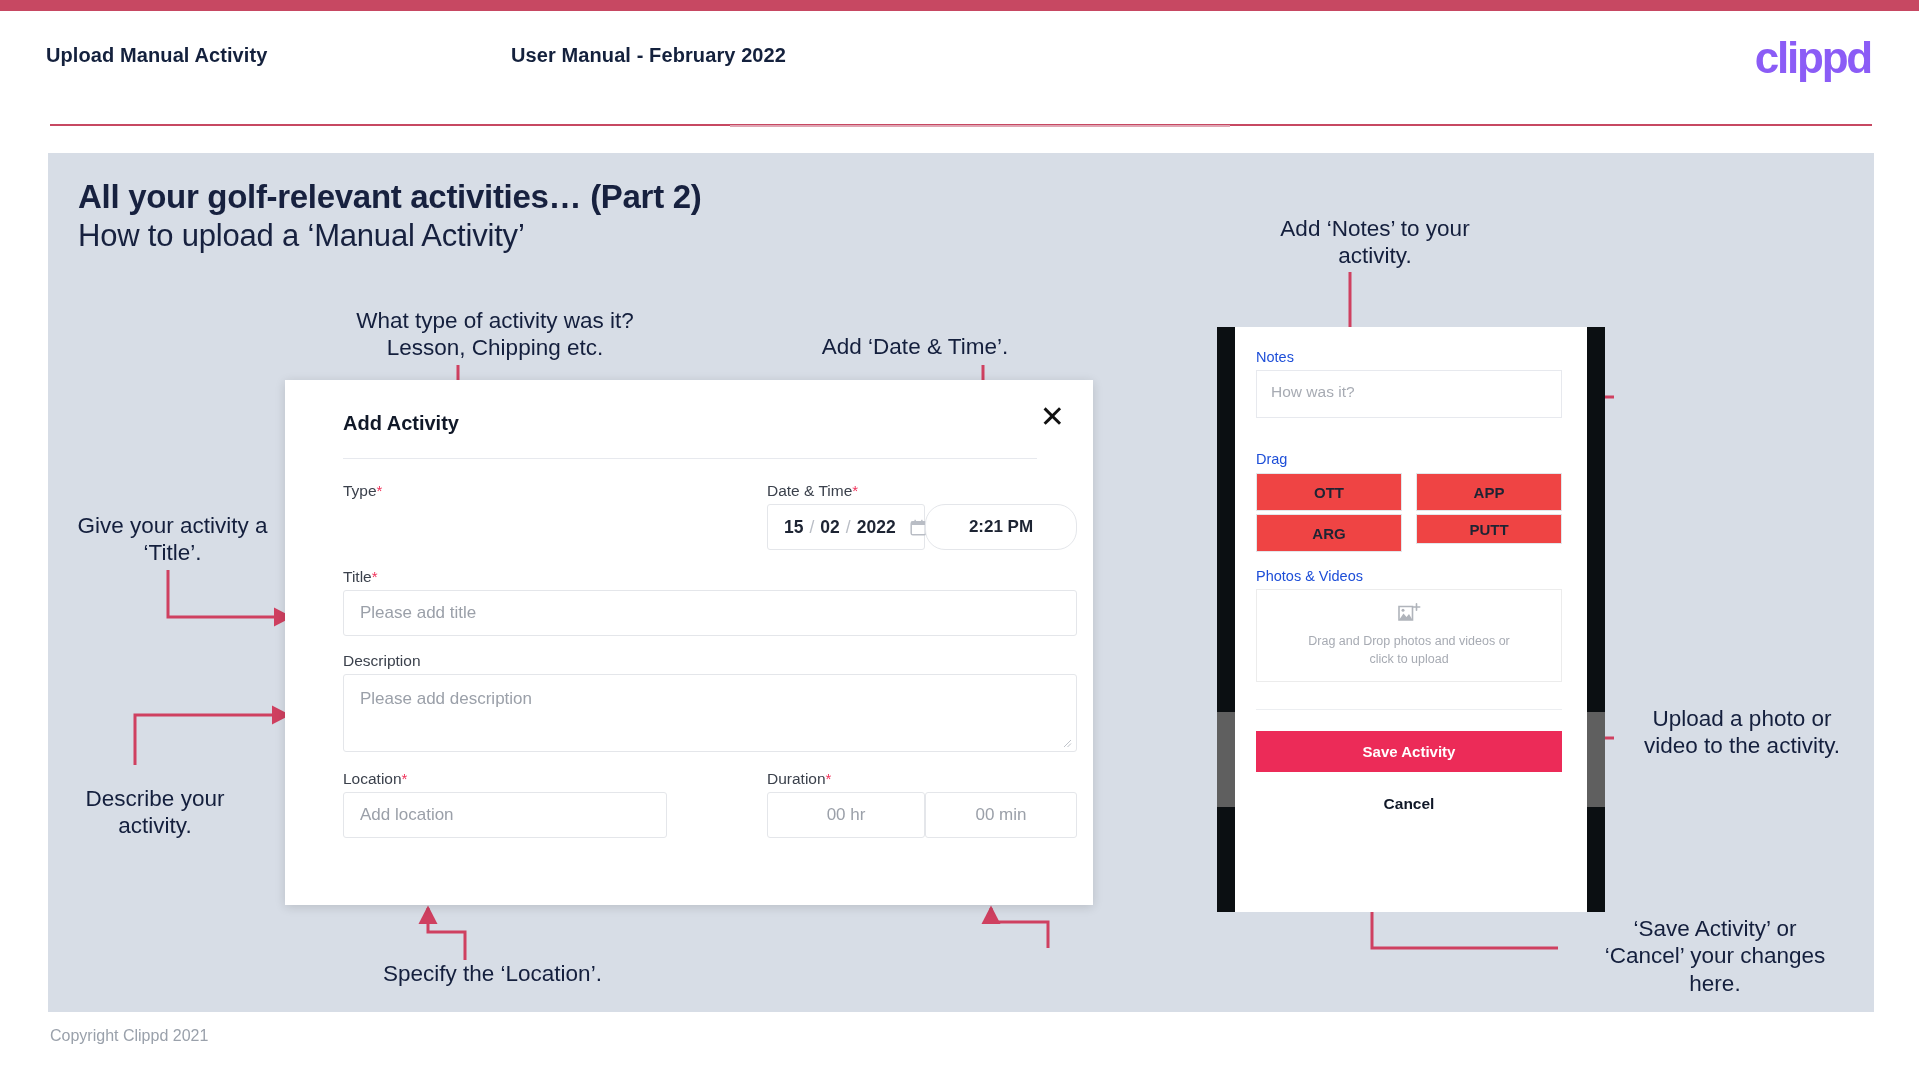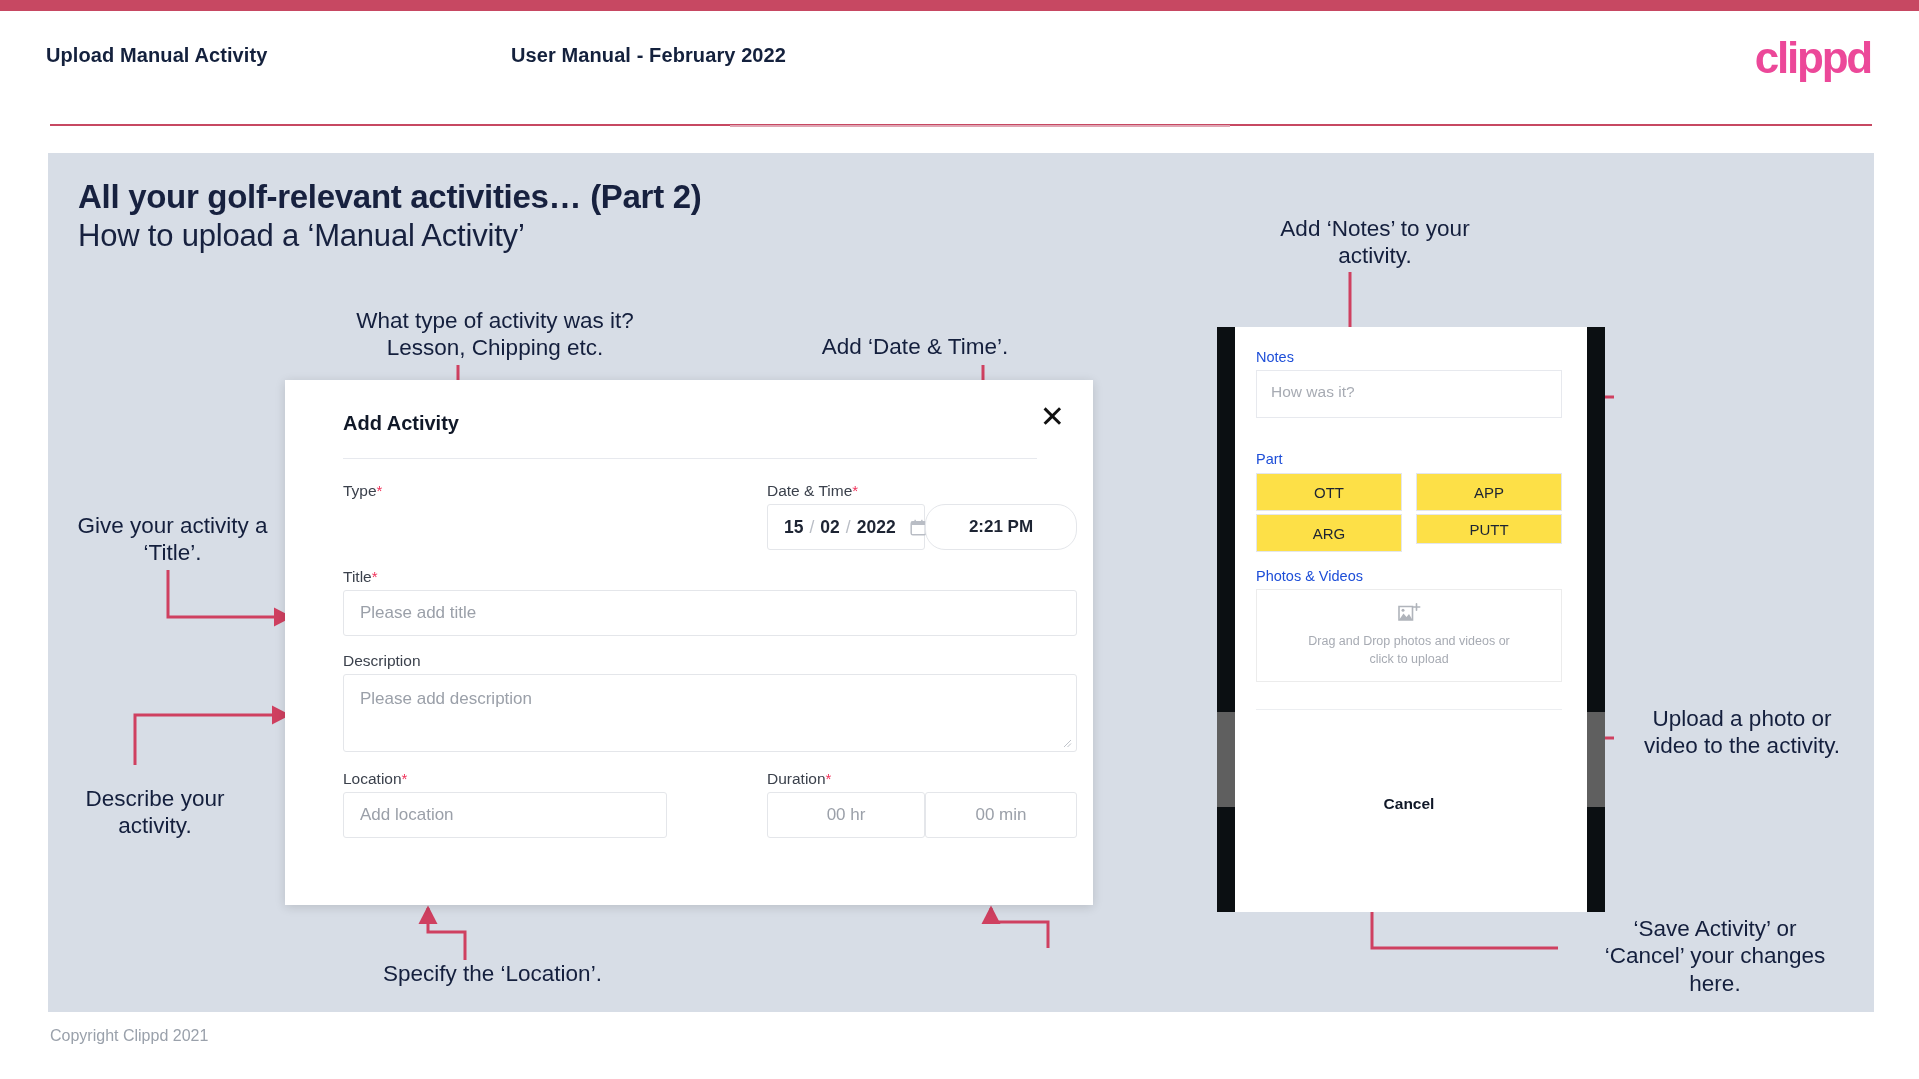--- a/index.html
+++ b/index.html
@@ -19,21 +19,21 @@
   .hdr-left {
     position: absolute; left: 46px; top: 44px;
     font-size: 20px; font-weight: 700; color: #14213d; letter-spacing: .1px;
   }
   .hdr-mid {
     position: absolute; left: 511px; top: 44px;
     font-size: 20px; font-weight: 700; color: #14213d; letter-spacing: .1px;
   }
   .brand-logo {
     position: absolute; right: 48px; top: 36px;
-    font-size: 44px; font-weight: 800; color: #ec4899;
+    font-size: 44px; font-weight: 800; color: #8b5cf6;
     letter-spacing: -2.2px; line-height: 1;
   }
   .hdr-rule {
     position: absolute; left: 50px; top: 124px; width: 1822px; height: 2px;
     background: #c74862;
   }
   .hdr-rule::after {
     content:""; position:absolute; left: 680px; top: 1px; width: 500px; height: 2px;
     background:#e0a6b4;
   }
@@ -114,23 +114,23 @@
   .phone-screen {
     position:absolute; left:18px; top:0; width:352px; height:585px; background:#fff;
   }
   .p-label { position:absolute; font-size:14.5px; color:#1d4ed8; }
   .p-inp {
     position:absolute; border:1px solid #e7e9ee; background:#fff;
     display:flex; align-items:flex-start; padding:12px 14px;
     font-size:15.5px; color:#a7abb3;
   }
   .tag-btn {
-    position:absolute; border:1px solid #e4e6ea; background:#fde047;
+    position:absolute; border:1px solid #e4e6ea; background:#ef4444;
     display:flex; align-items:center; justify-content:center;
-    font-size:15px; font-weight:400; color:#1d2433; cursor:pointer;
+    font-size:15px; font-weight:700; color:#1d2433; cursor:pointer;
   }
   .dropzone {
     position:absolute; border:1px solid #ececec; background:#fff;
     display:flex; flex-direction:column; align-items:center; justify-content:center;
     gap:8px; text-align:center;
   }
   .dz-text { font-size:12.5px; color:#a7abb3; line-height:1.45; }
   .p-divider { position:absolute; height:1px; background:#eceef1; }
   .save-btn {
     position:absolute; background:#ec2b58; color:#fff;
@@ -280,21 +280,21 @@
       <div class="seg-grey" style="top:385px; height:95px;"></div>
     </div>
 
     <div class="phone-screen">
 
       <div class="p-label" style="left:21px; top:22px;">Notes</div>
       <div class="p-inp" style="left:21px; top:43px; width:306px; height:48px;">
         <span>How was it?</span>
       </div>
 
-      <div class="p-label" style="left:21px; top:124px;">Part</div>
+      <div class="p-label" style="left:21px; top:124px;">Drag</div>
       <div class="tag-btn" style="left:21px; top:146px; width:146px; height:38px;">
         <span>OTT</span>
       </div>
       <div class="tag-btn" style="left:181px; top:146px; width:146px; height:38px;">
         <span>APP</span>
       </div>
       <div class="tag-btn" style="left:21px; top:187px; width:146px; height:38px;">
         <span>ARG</span>
       </div>
       <div class="tag-btn" style="left:181px; top:187px; width:146px; height:30px;">
@@ -310,20 +310,23 @@
           <path d="M18.5,0.8 V7.2 M15.3,4 H21.7" stroke="#b0b4bb" stroke-width="1.6" stroke-linecap="round"></path>
         </svg>
         <div class="dz-text">
           <div>Drag and Drop photos and videos or</div>
           <div>click to upload</div>
         </div>
       </div>
 
       <div class="p-divider" style="left:21px; top:382px; width:306px;"></div>
 
+      <div class="save-btn" style="left:21px; top:404px; width:306px; height:41px;">
+        <span>Save Activity</span>
+      </div>
       <div class="cancel-btn" style="left:21px; top:468px; width:306px;">
         <span>Cancel</span>
       </div>
     </div>
   </div>
 
   <div class="footer-copy">Copyright Clippd 2021</div>
 </div>
 
 </body></html>

